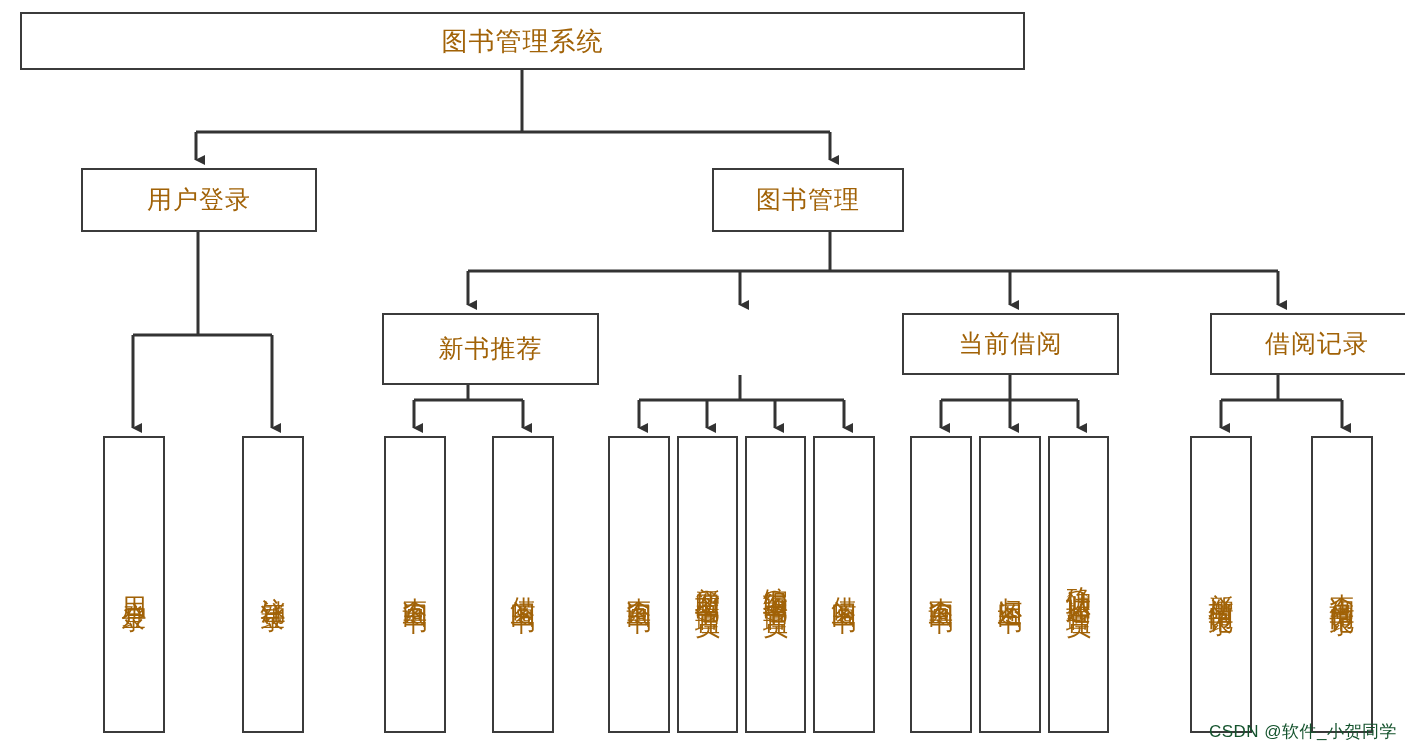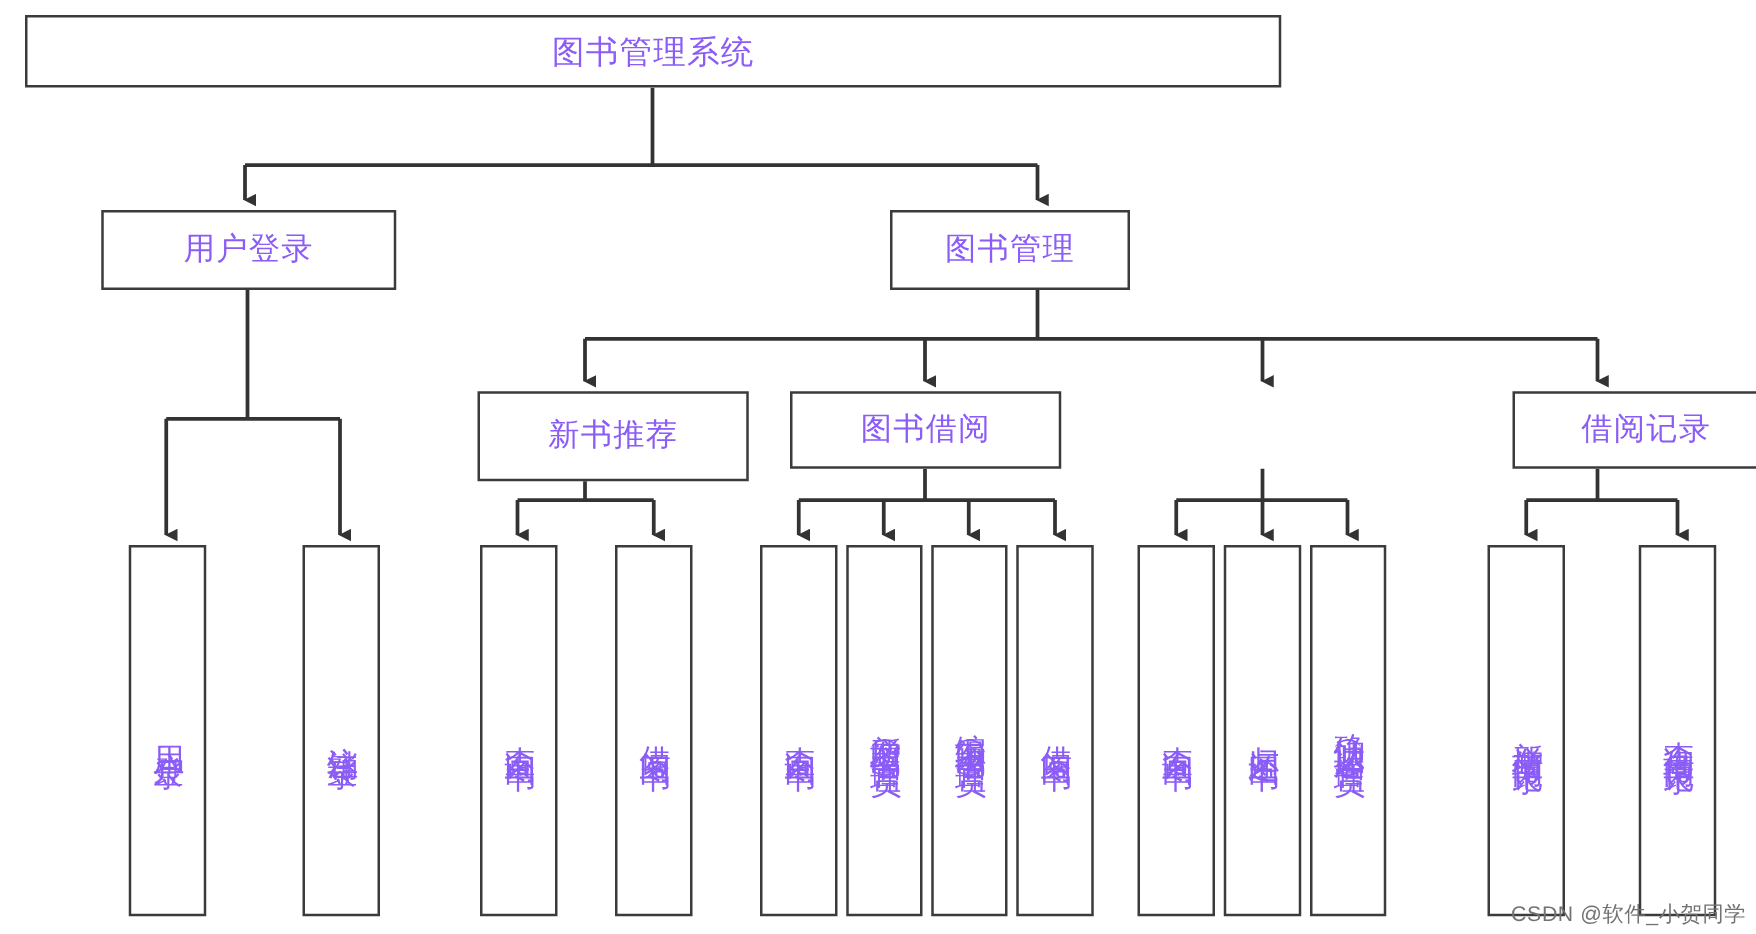--- a/index.html
+++ b/index.html
@@ -11,21 +11,21 @@
   svg.edges{position:absolute;left:0;top:0;width:1405px;height:747px;pointer-events:none;}
 
   .node{
     position:absolute;
     box-sizing:border-box;
     background:#ffffff;
     border:2px solid #3b3b3b;
     display:flex;
     align-items:center;
     justify-content:center;
-    color:#8b5cf6;
+    color:#a16207;
   }
   .node .lbl{
     display:block;
     text-align:center;
     line-height:1.18;
     white-space:nowrap;
   }
   
   .node.h .lbl{font-size:25px;letter-spacing:1px;}
   .node.root .lbl{font-size:26px;letter-spacing:1px;}
@@ -41,21 +41,21 @@
     font-size:25px;
     letter-spacing:4px;
     line-height:1;
     white-space:nowrap;
   }
   .watermark{
     position:absolute;
     right:8px;
     bottom:4px;
     font-size:17px;
-    color:#737373;
+    color:#14532d;
     letter-spacing:0.5px;
     white-space:nowrap;
     user-select:none;
   }
 </style>
 </head>
 <body>
 
 <div id="stage">
 
@@ -116,22 +116,22 @@
   <div class="node h" style="left:81px;top:168px;width:236px;height:64px;">
     <span class="lbl">用户登录</span>
   </div>
   <div class="node h" style="left:712px;top:168px;width:192px;height:64px;">
     <span class="lbl">图书管理</span>
   </div>
 
   <div class="node h" style="left:382px;top:313px;width:217px;height:72px;">
     <span class="lbl">新书推荐</span>
   </div>
-  <div class="node h" style="left:632px;top:313px;width:217px;height:62px;">
-    <span class="lbl">图书借阅</span>
+  <div class="node h" style="left:902px;top:313px;width:217px;height:62px;">
+    <span class="lbl">当前借阅</span>
   </div>
   <div class="node h" style="left:1172px;top:313px;width:214px;height:62px;margin-left:38px;">
     <span class="lbl">借阅记录</span>
   </div>
 
   <div class="node v" style="left:103px;top:436px;width:62px;height:297px;">
     <span class="lbl">用户登录</span>
   </div>
   <div class="node v" style="left:242px;top:436px;width:62px;height:297px;">
     <span class="lbl">注销登录</span>

